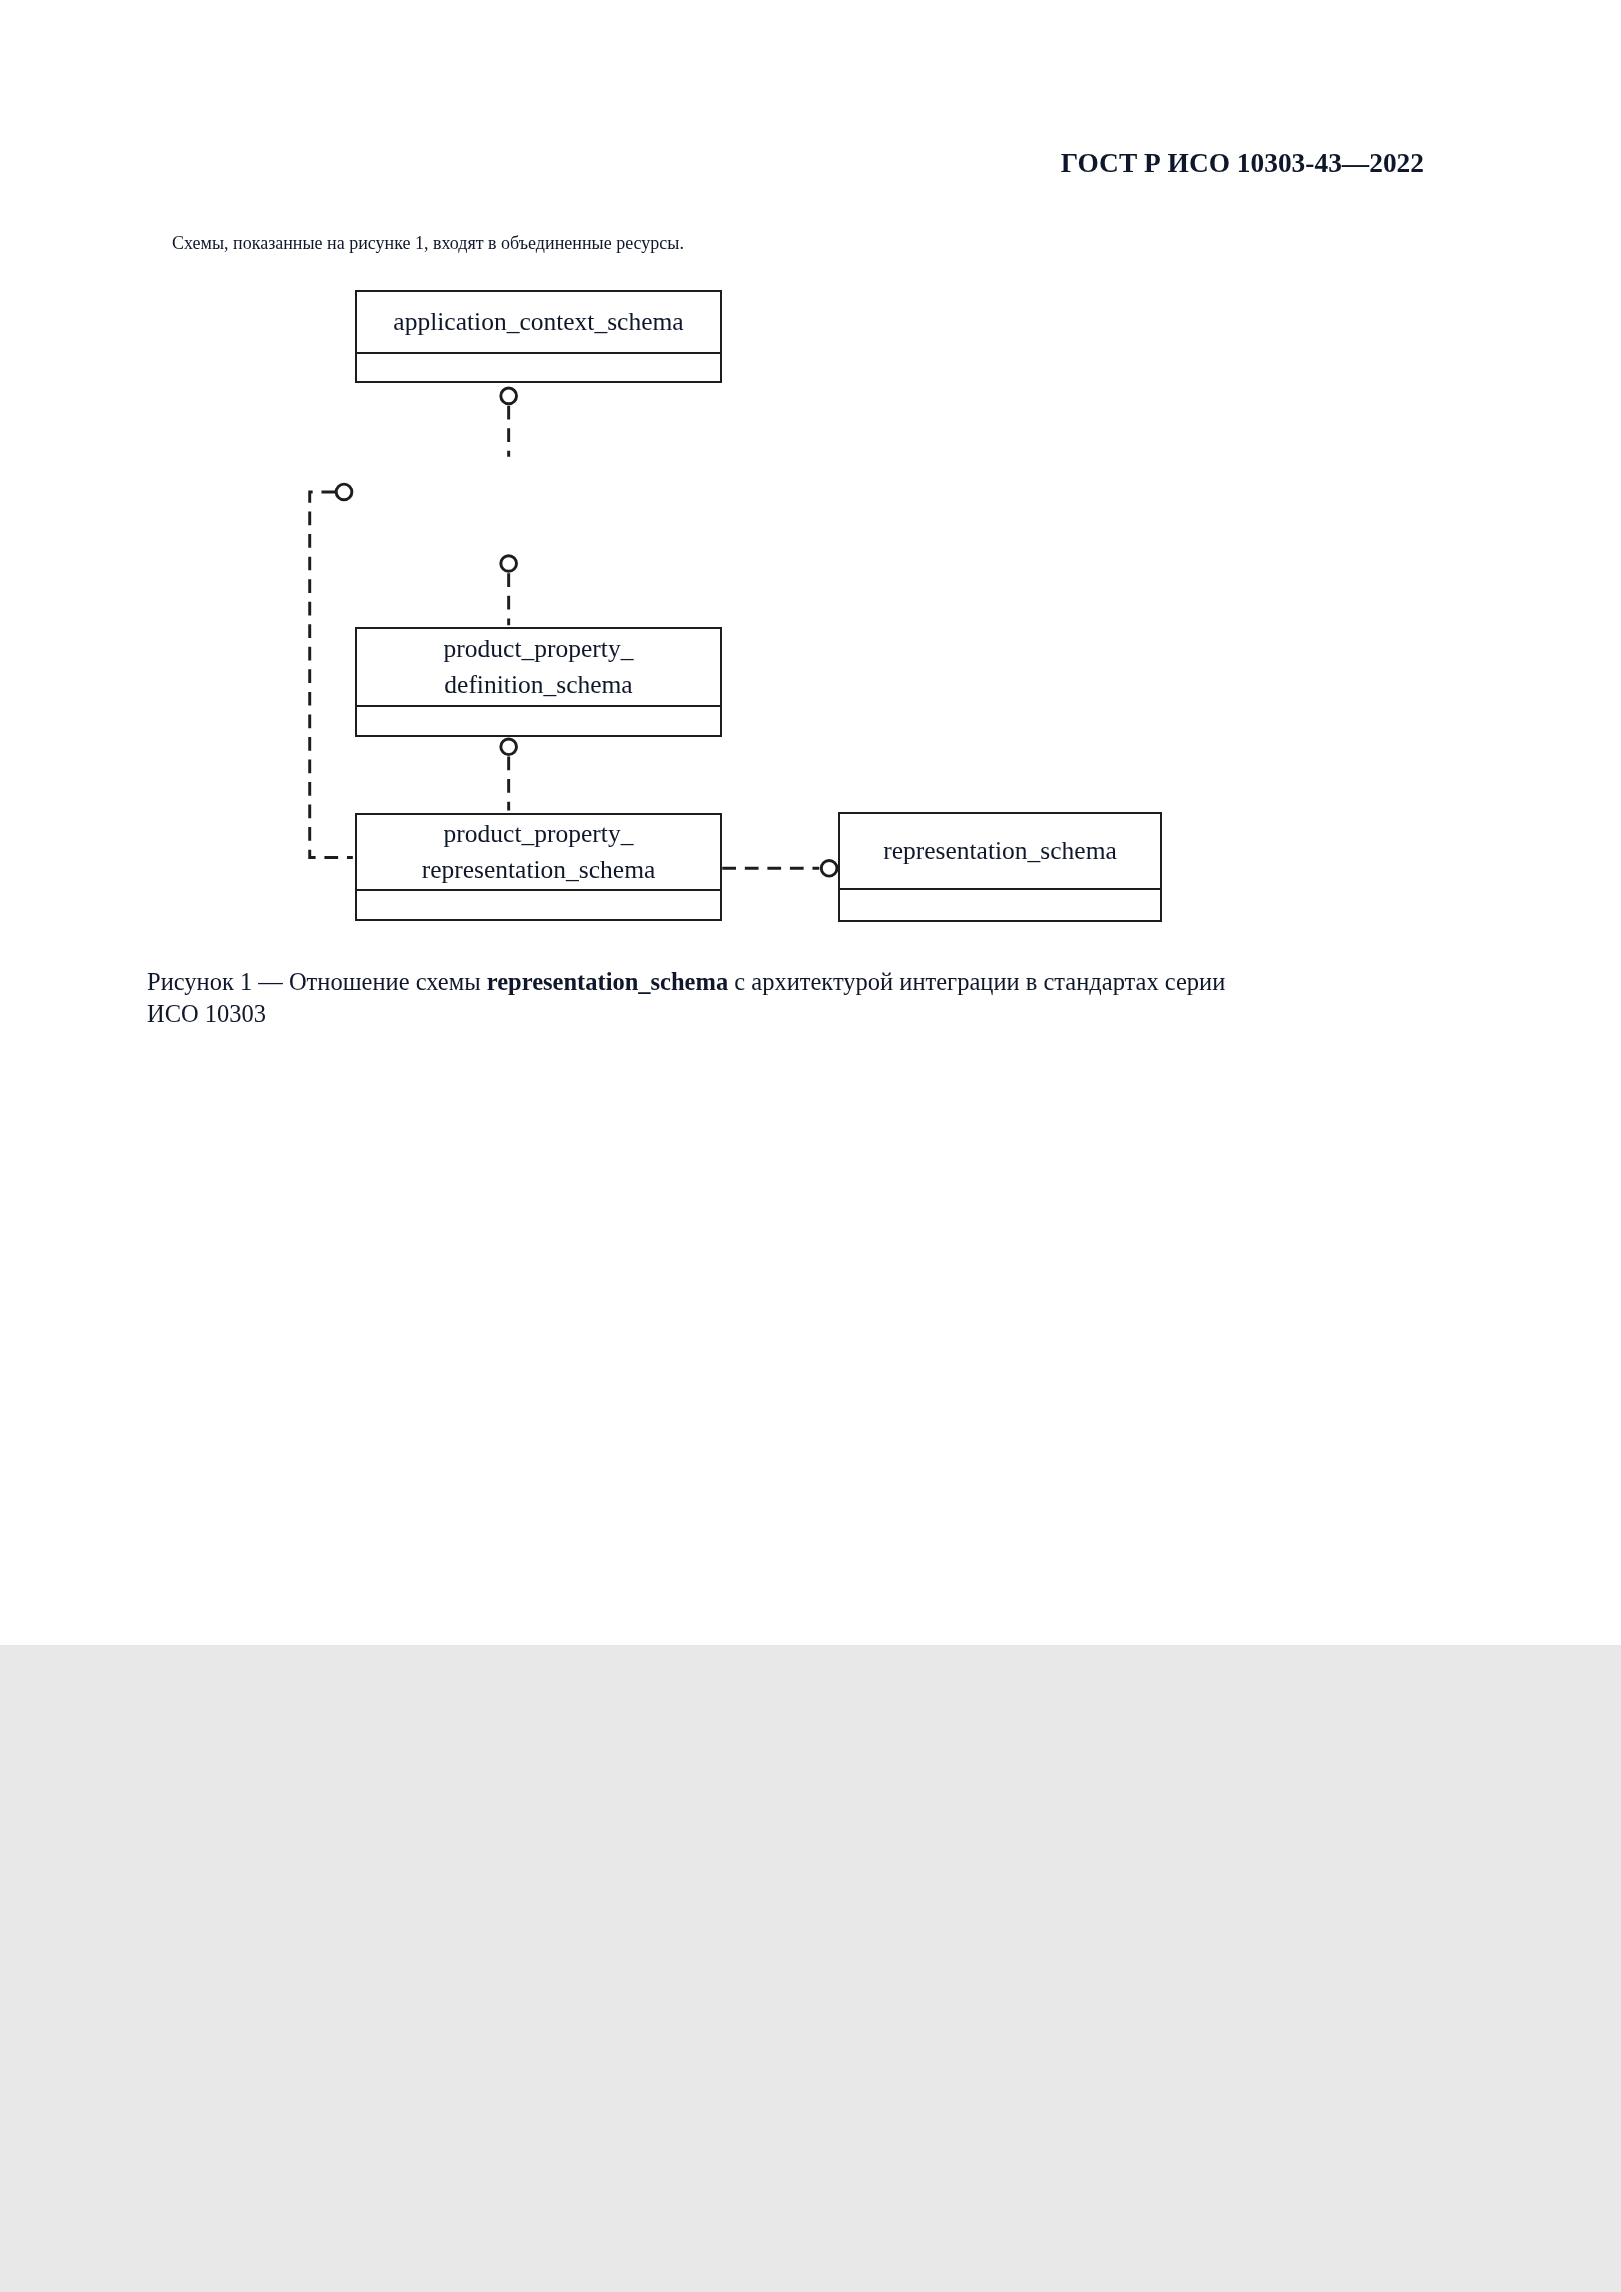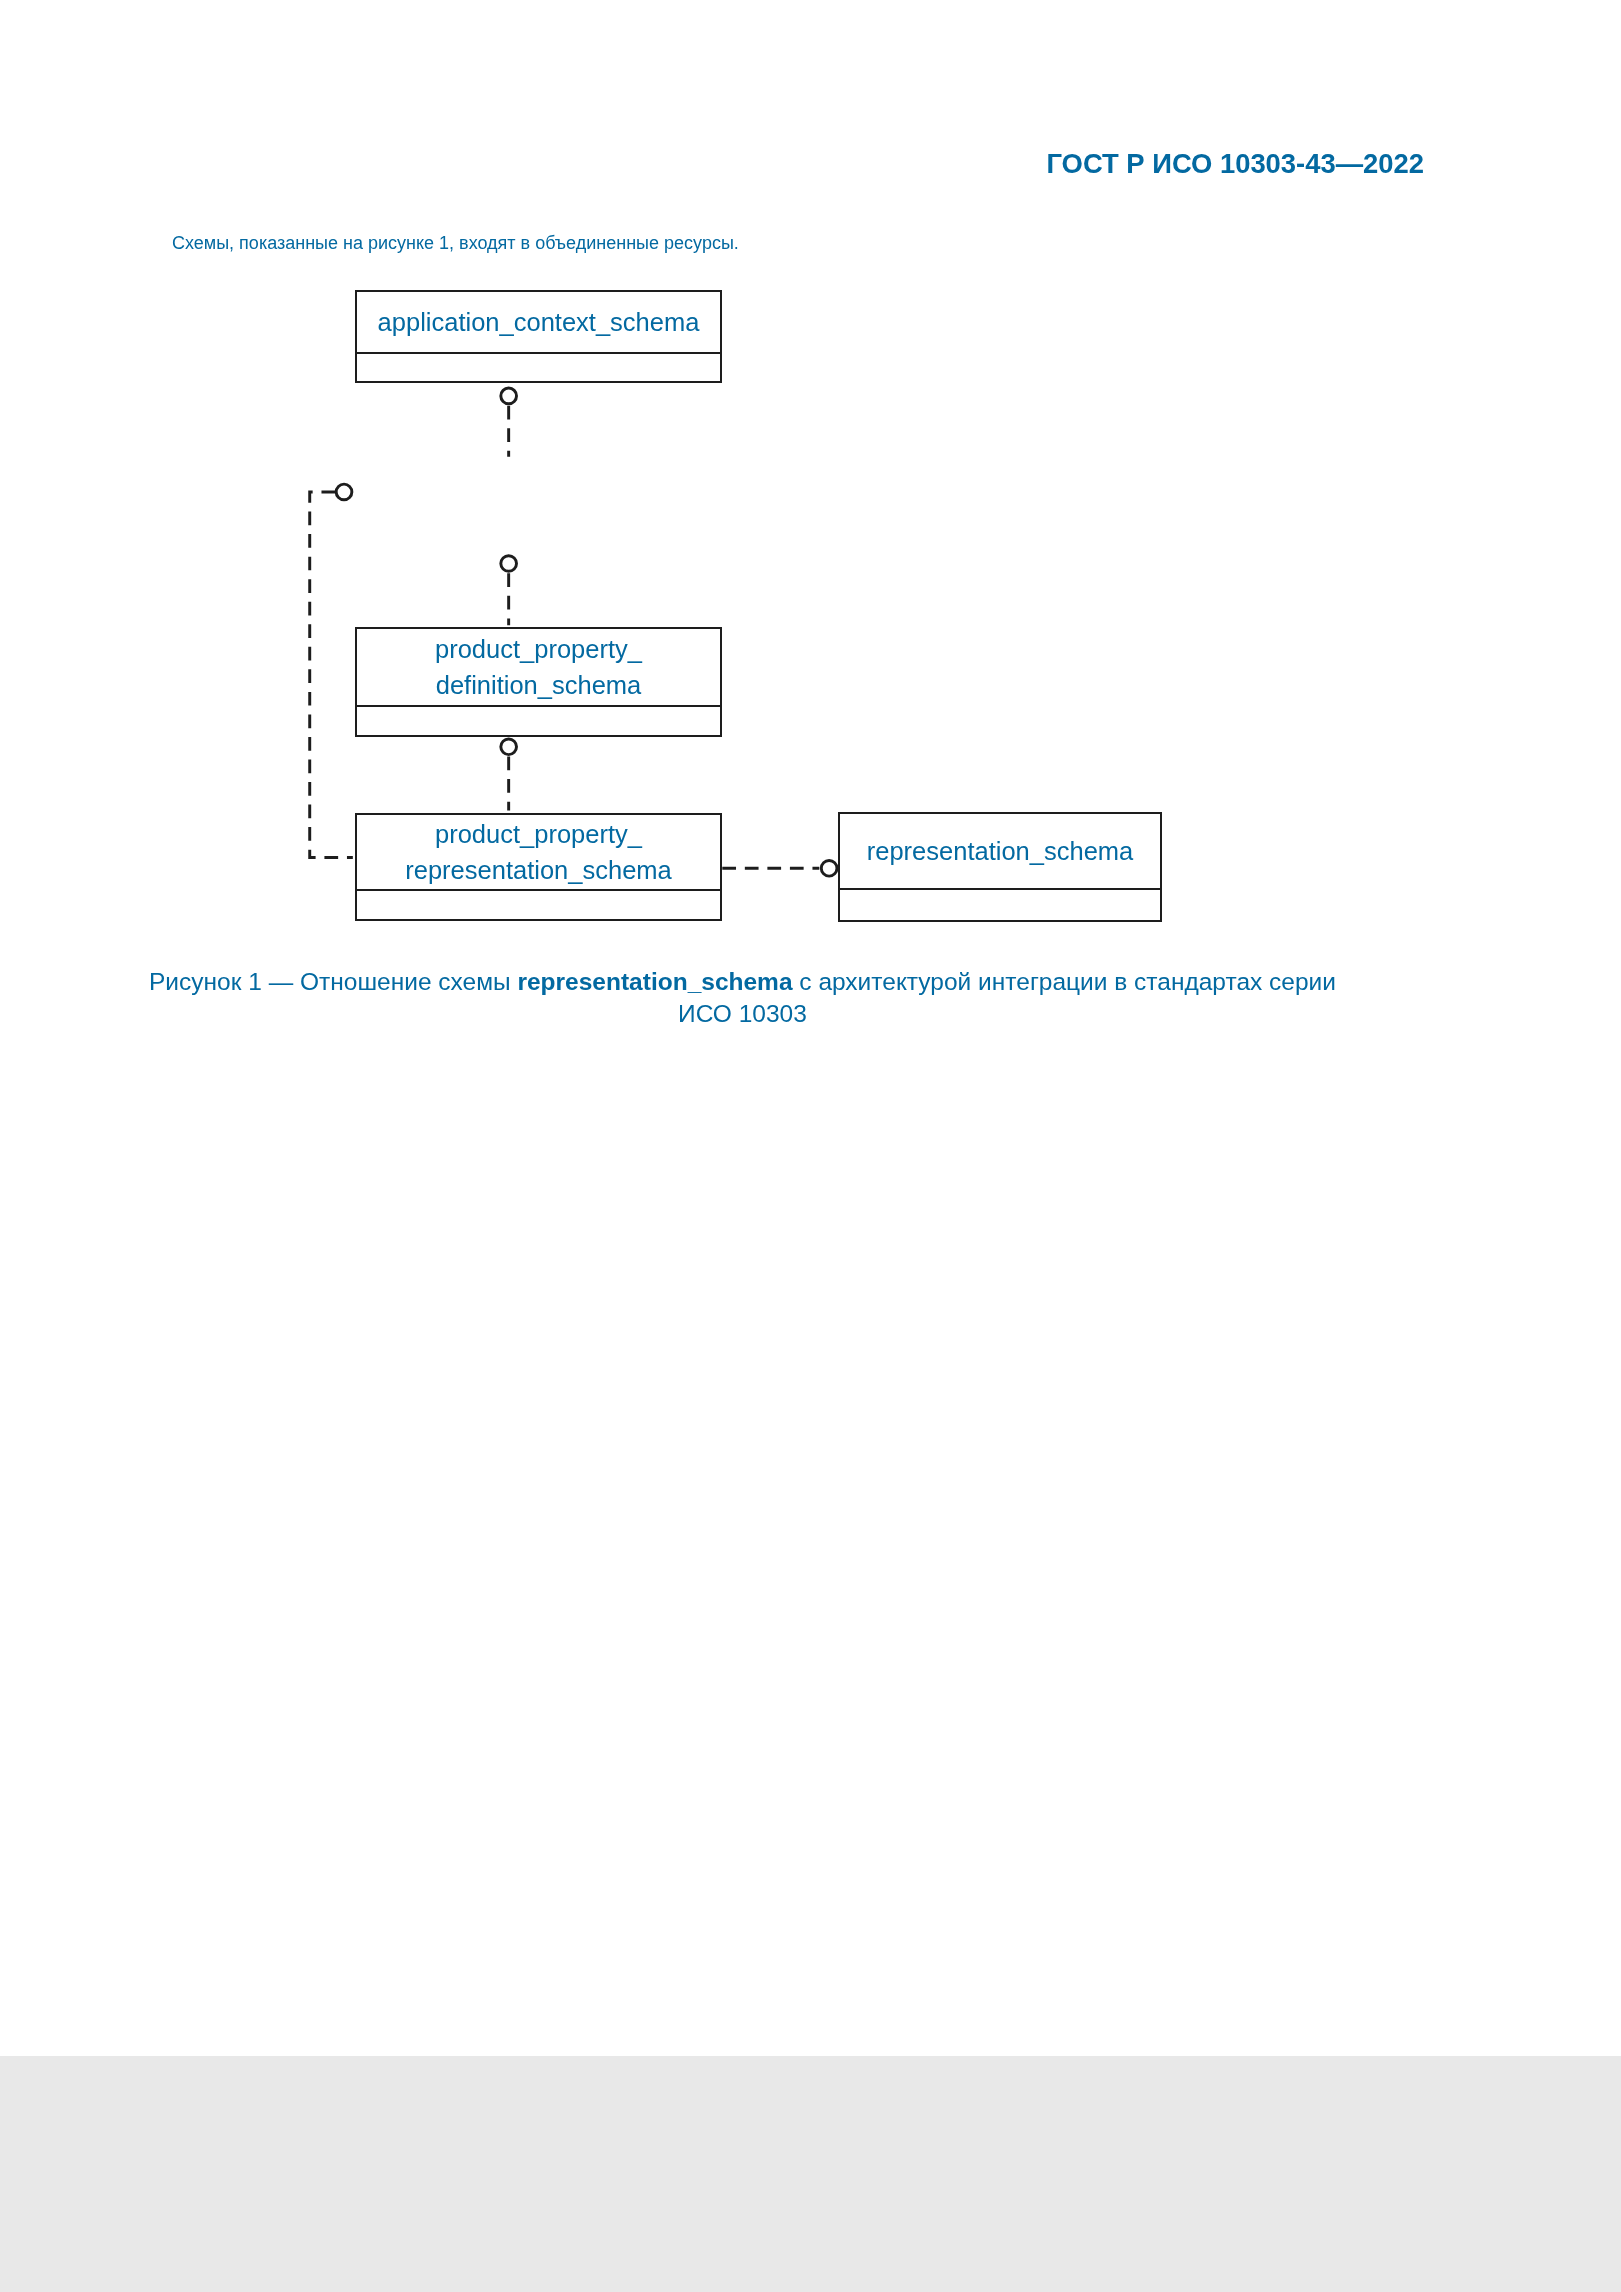--- a/index.html
+++ b/index.html
@@ -3,24 +3,24 @@
 <meta charset="utf-8">
 <style>
   html, body {
     margin: 0;
     padding: 0;
     background: #e8e8e8;
   }
   .page {
     position: relative;
     width: 1621px;
-    height: 2056px;
+    height: 1645px;
     background: #ffffff;
-    font-family: Liberation Sans, sans-serif;
-    color: #0369a1;
+    font-family: Liberation Serif, serif;
+    color: #0f172a;
     overflow: hidden;
   }
   .doc-header {
     position: absolute;
     top: 148px;
     right: 197px;
     font-size: 27.4px;
     font-weight: bold;
     white-space: nowrap;
   }
@@ -55,24 +55,24 @@
     background: #ffffff;
   }
   .connector-layer {
     position: absolute;
     left: 0;
     top: 0;
     pointer-events: none;
   }
   .figure-caption {
     position: absolute;
-    left: 135px;
+    left: 147px;
     top: 966px;
     width: 1215px;
-    text-align: center;
+    text-align: left;
     font-size: 24.5px;
     line-height: 32px;
   }
   .figure-caption b {
     font-weight: bold;
   }
   .page-number {
     position: absolute;
     left: 1407px;
     top: 2064px;

